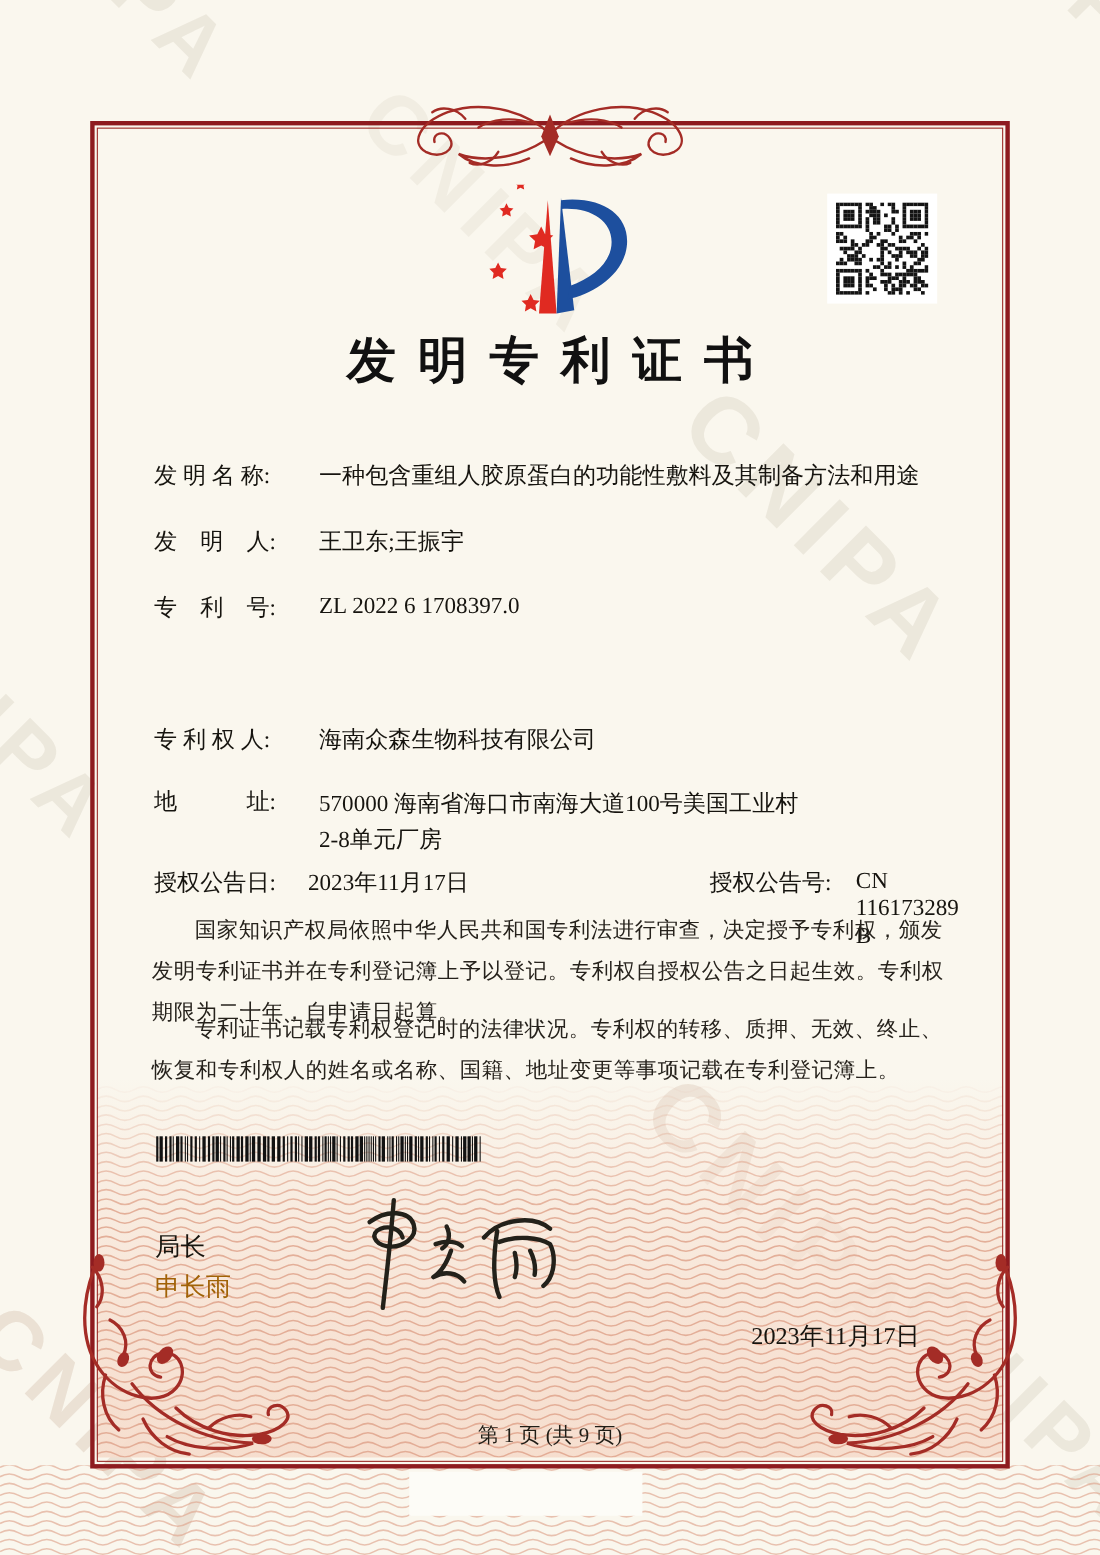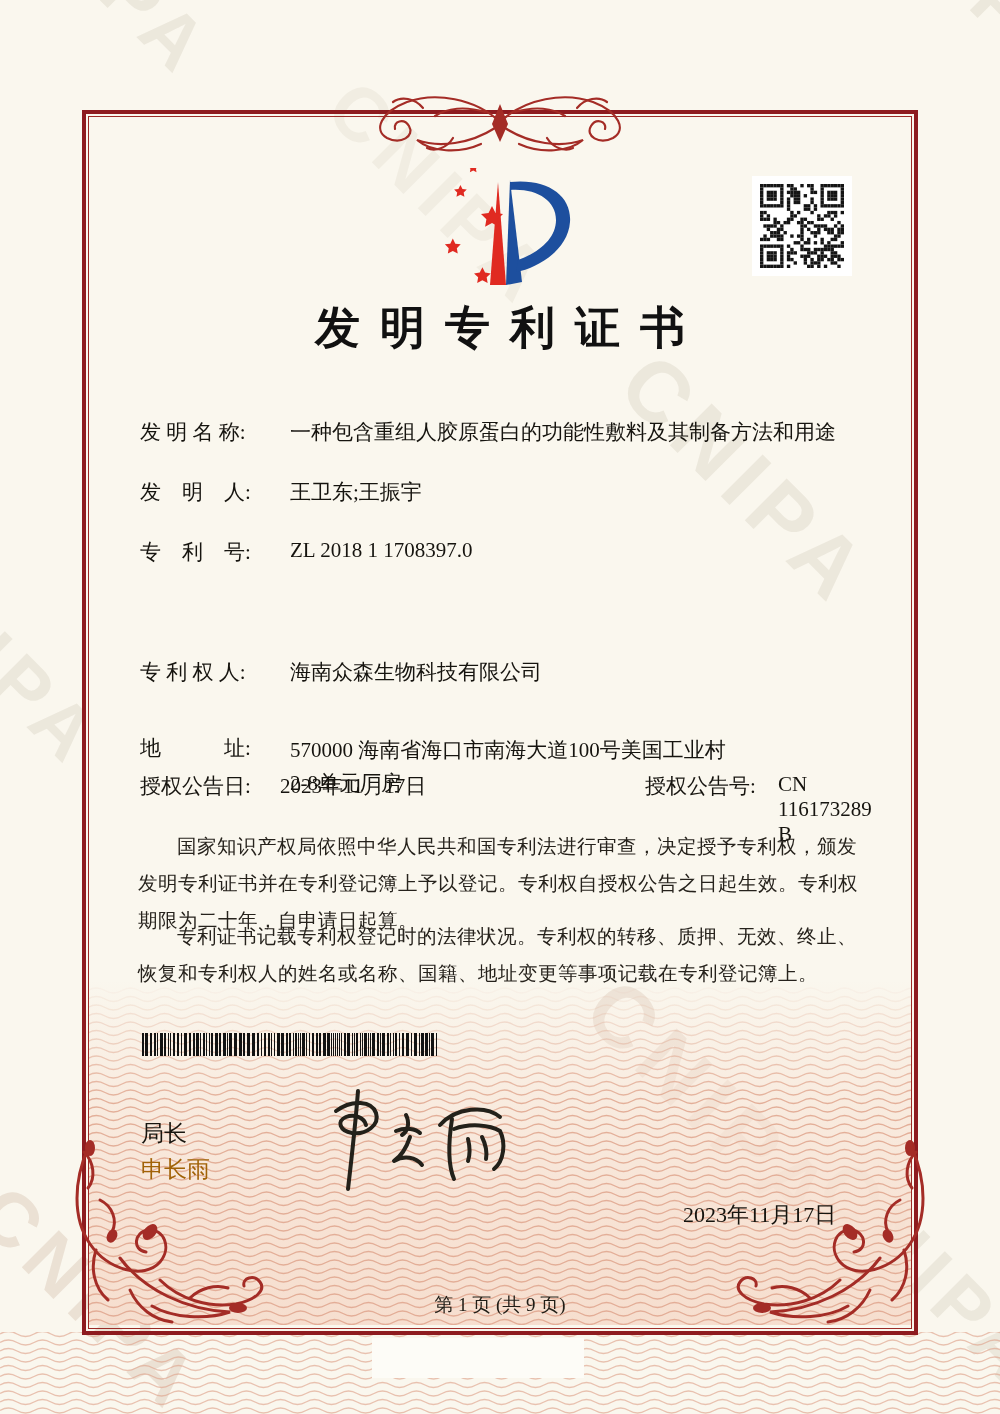--- a/index.html
+++ b/index.html
@@ -513,32 +513,32 @@
     <div class="field-row" style="top:478px;">
       <span class="field-label">发　明　人:</span>
       <span class="field-value">王卫东;王振宇</span>
     </div>
     <div class="field-row" style="top:418px;">
       <span class="field-label">发 明 名 称:</span>
       <span class="field-value">一种包含重组人胶原蛋白的功能性敷料及其制备方法和用途</span>
     </div>
     <div class="field-row" style="top:538px;">
       <span class="field-label">专　利　号:</span>
-      <span class="field-value">ZL 2018 1 1708397.0</span>
+      <span class="field-value">ZL 2022 6 1708397.0</span>
     </div>
     <div class="field-row" style="top:658px;">
       <span class="field-label">专 利 权 人:</span>
       <span class="field-value">海南众森生物科技有限公司</span>
     </div>
-    <div class="field-row" style="top:734px;width:600px;">
+    <div class="field-row" style="top:714px;width:600px;">
       <span class="field-label">地　　　址:</span>
       <span class="field-value" style="line-height:33px;">570000 海南省海口市南海大道100号美国工业村2-8单元厂房</span>
     </div>
 
-    <div class="field-row" style="top:772px;">
+    <div class="field-row" style="top:788px;">
       <span class="field-label" style="flex:0 0 140px;">授权公告日:</span>
       <span>2023年11月17日</span>
       <span class="grant-no-label">授权公告号:</span>
       <span class="grant-no-value">CN 116173289 B</span>
     </div>
 
     <div class="law-para" style="top:828px;">国家知识产权局依照中华人民共和国专利法进行审查，决定授予专利权，颁发发明专利证书并在专利登记簿上予以登记。专利权自授权公告之日起生效。专利权期限为二十年，自申请日起算。</div>
     <div class="law-para" style="top:918px;">专利证书记载专利权登记时的法律状况。专利权的转移、质押、无效、终止、恢复和专利权人的姓名或名称、国籍、地址变更等事项记载在专利登记簿上。</div>
 
     <div class="barcode" id="barcode">

